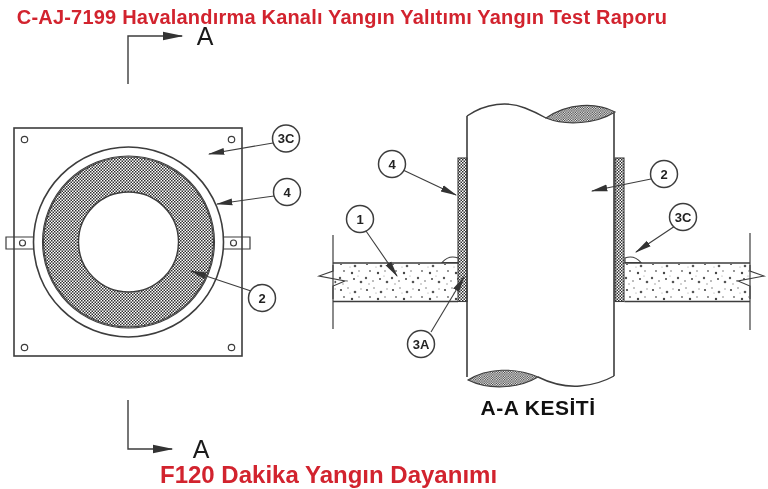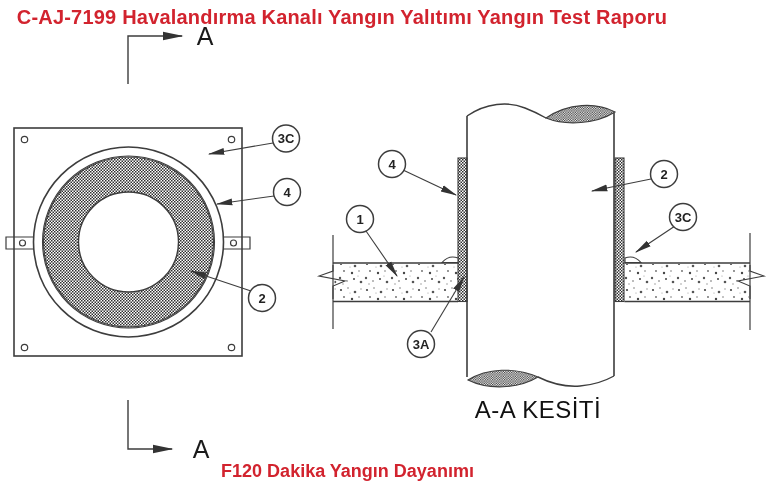--- a/index.html
+++ b/index.html
@@ -6,26 +6,26 @@
   #canvas{
     position:relative;width:768px;height:489px;background:#ffffff;
     font-family:"Liberation Sans",sans-serif;overflow:hidden;
   }
   .title-top{
     position:absolute;top:6px;left:0;width:684px;text-align:center;
     font-size:20px;font-weight:bold;color:#d2232e;letter-spacing:.2px;
     white-space:nowrap;
   }
   .title-bottom{
-    position:absolute;top:461px;left:160px;width:375px;text-align:center;
-    font-size:18px;font-weight:bold;color:#d2232e;white-space:nowrap;
+    position:absolute;top:461px;left:160px;width:375px;text-align:left;
+    font-size:24px;font-weight:bold;color:#d2232e;white-space:nowrap;
   }
   .caption{
     position:absolute;top:396px;left:448px;width:180px;text-align:center;
-    font-size:24px;font-weight:normal;color:#111;letter-spacing:.5px;
+    font-size:21px;font-weight:bold;color:#111;letter-spacing:.5px;
     white-space:nowrap;
   }
   svg{position:absolute;top:0;left:0;}
   svg text.balloon-num{
     font-family:"Liberation Sans",sans-serif;font-size:13px;fill:#222;
     text-anchor:middle;font-weight:600;
   }
   svg text.sec-letter{
     font-family:"Liberation Sans",sans-serif;font-size:25px;fill:#1a1a1a;
     text-anchor:middle;

